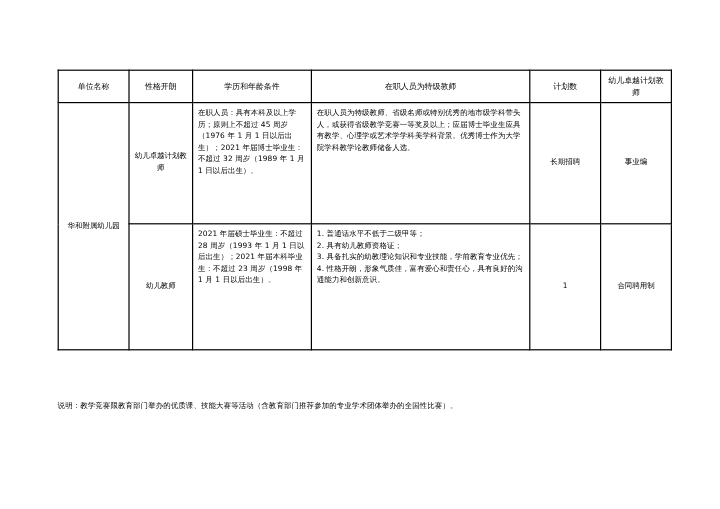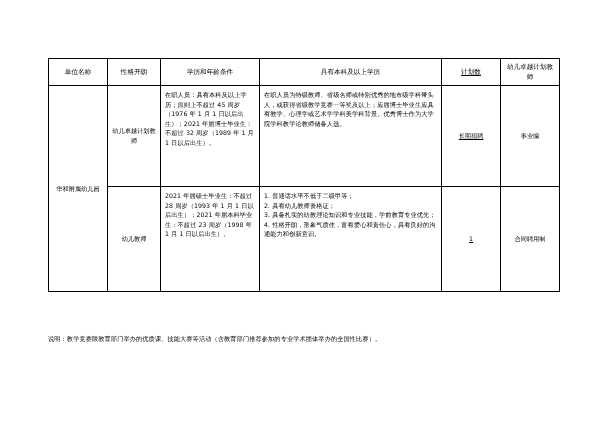--- a/index.html
+++ b/index.html
@@ -41,21 +41,21 @@
   }
   .hdr td {
     text-align: center;
     height: 22px;
     font-size: 6.6px;
   }
   .c-unit { width: 52px; text-align: center; }
   .c-post { width: 46px; text-align: center; }
   .c-edu  { width: 92px; margin-left: 21px; }
   .c-prof { width: 175px; }
-  .c-plan { width: 52px; text-align: center; text-decoration: underline; }
+  .c-plan { width: 52px; text-align: center; }
   .c-type { width: 52px; text-align: center; }
 
   td.cell-text {
     text-align: left;
     vertical-align: top;
     padding: 4px 4px 4px 4px;
     letter-spacing: 0.1px;
   }
   td.cell-mid {
     text-align: center;
@@ -80,21 +80,21 @@
 <body>
 
 <div class="page">
 
   <table class="doc-table">
     <tbody>
       <tr class="hdr">
         <td class="c-unit">单位名称</td>
         <td class="c-post">性格开朗</td>
         <td class="c-edu">学历和年龄条件</td>
-        <td class="c-prof">具有本科及以上学历</td>
+        <td class="c-prof">在职人员为特级教师</td>
         <td class="c-plan">计划数</td>
         <td class="c-type">幼儿卓越计划教师</td>
       </tr>
 
       <tr>
         <td class="c-unit cell-mid" rowspan="2">华和附属幼儿园</td>
         <td class="c-post cell-mid tall-1">幼儿卓越计划教师</td>
         <td class="c-edu cell-text tall-1">在职人员：具有本科及以上学历；原则上不超过 45 周岁（1976 年 1 月 1 日以后出生）；2021 年届博士毕业生：不超过 32 周岁（1989 年 1 月 1 日以后出生）。</td>
         <td class="c-prof cell-text tall-1">在职人员为特级教师、省级名师或特别优秀的地市级学科带头人，或获得省级教学竞赛一等奖及以上；应届博士毕业生应具有教学、心理学或艺术学学科美学科背景。优秀博士作为大学院学科教学论教师储备人选。</td>
         <td class="c-plan cell-mid tall-1">长期招聘</td>

